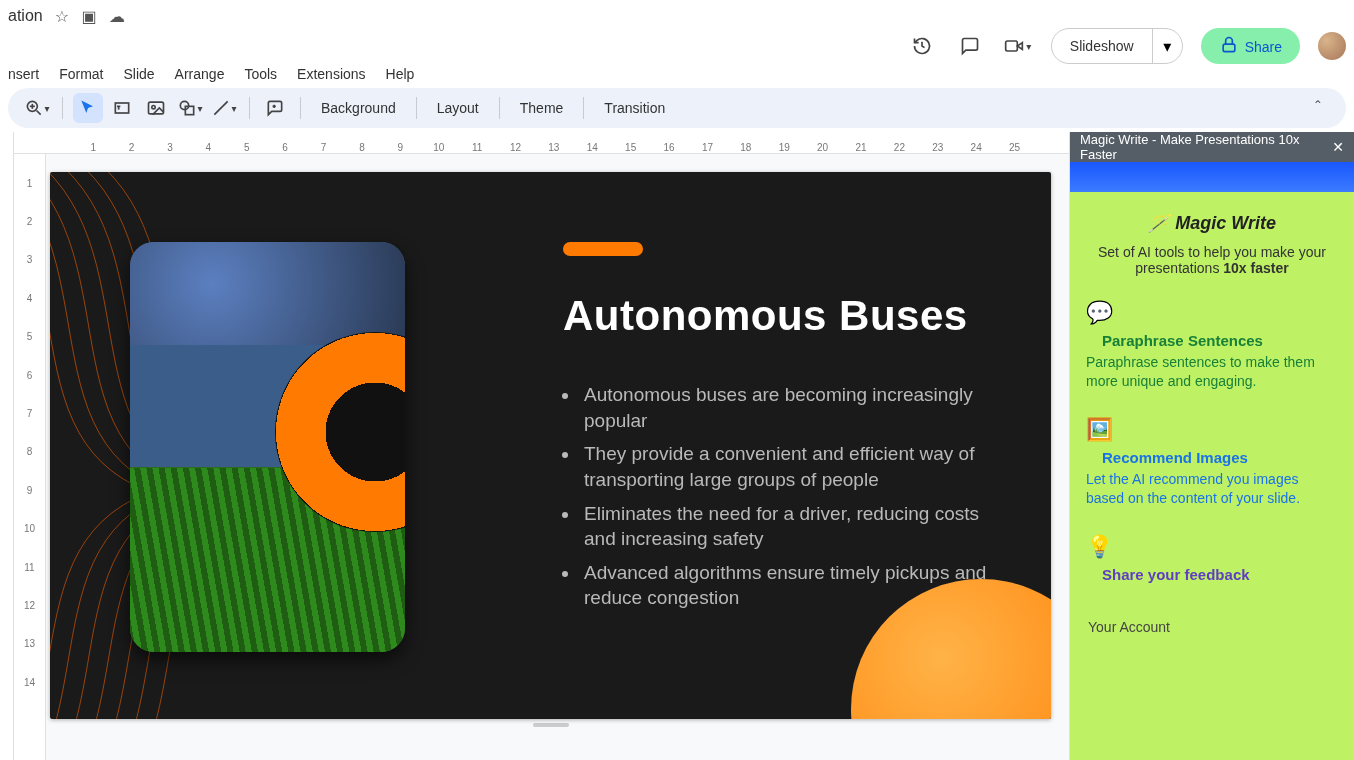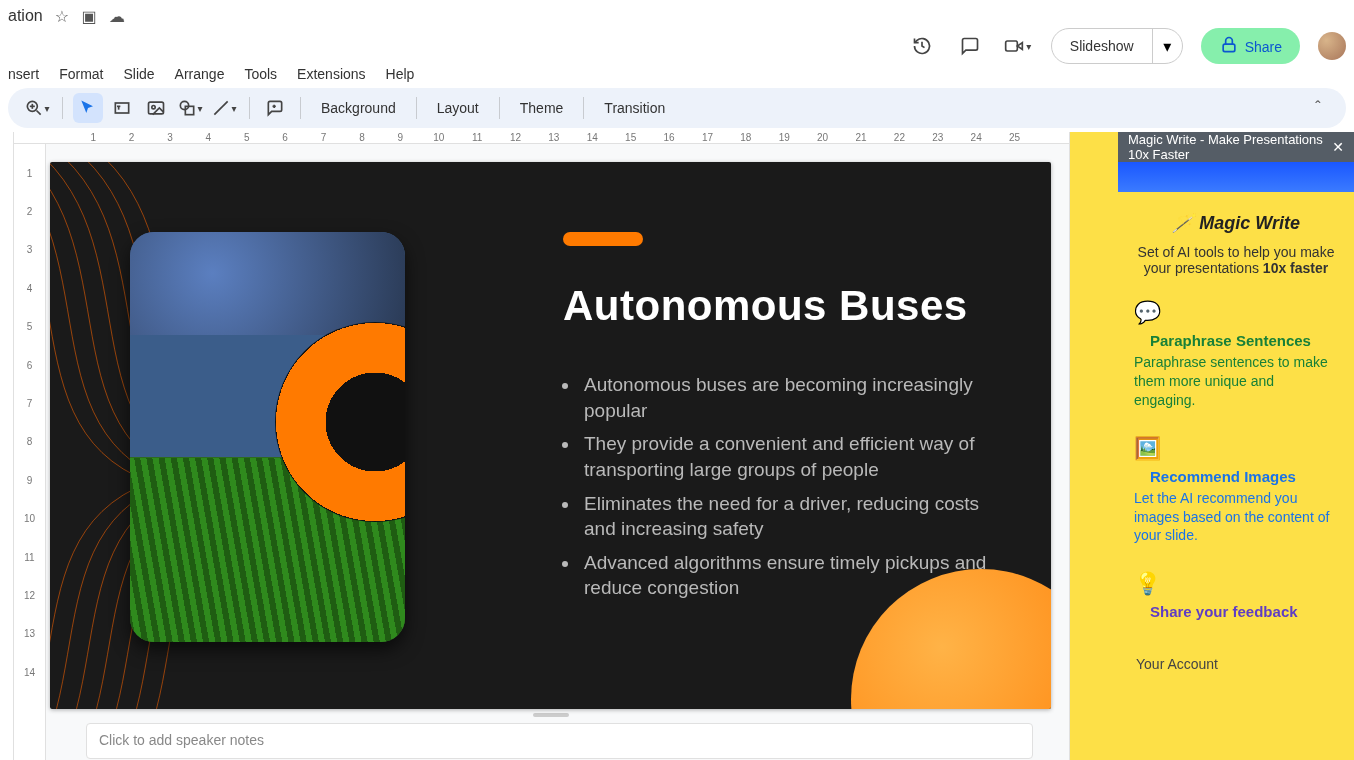--- a/index.html
+++ b/index.html
@@ -41,21 +41,21 @@
   .slide-img .wheel { position:absolute; right:-70px; top:90px; width:200px; height:200px; border-radius:50%; background:radial-gradient(circle at 50% 50%, #111 0 35%, #ff7a00 35% 70%, #111 70%); }
   .slide-img .grass { position:absolute; bottom:0; left:0; right:0; height:45%; background:repeating-linear-gradient(80deg, #1f5d12 0 6px, #2f8a1d 6px 12px); }
   .slide-img .sky { position:absolute; top:0; left:0; right:0; height:25%; background:radial-gradient(circle at 30% 40%, #5b7fc0, #2a3a55); }
   .accent-bar { position:absolute; left:513px; top:70px; width:80px; height:14px; background:#ff7a00; border-radius:7px; }
   .slide-title { position:absolute; left:513px; top:120px; color:#fff; font-size:42px; font-weight:600; letter-spacing:0.5px; }
   .slide-list { position:absolute; left:530px; top:210px; width:430px; color:#b9b9b9; font-size:19px; line-height:1.35; }
   .slide-list li { margin-bottom:8px; padding-left:4px; }
   .resize-handle { height:12px; display:flex; align-items:center; justify-content:center; }
   .resize-handle div { width:36px; height:4px; background:#ccc; border-radius:2px; }
   .notes { background:#fff; border:1px solid #e0e0e0; margin:2px 18px 0 36px; height:36px; padding:8px 12px; font-size:14px; color:#888; border-radius:4px; }
-  .side-panel { width:285px; background:#fde047; border-left:1px solid #e0e0e0; display:flex; flex-direction:column; position:relative;padding-left:48px; }
+  .side-panel { width:285px; background:#bef264; border-left:1px solid #e0e0e0; display:flex; flex-direction:column; position:relative; }
   .panel-hdr { background:#555d66; color:#fff; font-size:13px; height:30px; display:flex; align-items:center; justify-content:space-between; padding:0 10px; }
   .panel-hdr .close { cursor:pointer; font-size:14px; }
   .blue-strip { height:30px; background:linear-gradient(to bottom, #1a57ff, #3b7bff); }
   .panel-body { padding:16px 16px 10px 16px; overflow-y:auto; }
   .mw-title { text-align:center; font-size:18px; font-weight:700; color:#222; margin-top:4px;font-style:italic; }
   .mw-title::before { content:"🪄 "; }
   .mw-sub { text-align:center; font-size:14px; color:#333; margin:10px 0 24px 0; }
   .mw-sub b { font-weight:700; }
   .feat { margin-bottom:26px; }
   .feat .emoji { font-size:22px; display:inline-block; margin-bottom:6px; }
@@ -262,21 +262,20 @@
             <li>Autonomous buses are becoming increasingly popular</li>
             <li>They provide a convenient and efficient way of transporting large groups of people</li>
             <li>Eliminates the need for a driver, reducing costs and increasing safety</li>
             <li>Advanced algorithms ensure timely pickups and reduce congestion</li>
           </ul>
           <div class="corner-ball"></div>
         </div>
         <div class="resize-handle">
             <div></div>
           </div>
-        <div class="notes">Click to add speaker notes</div>
       </div>
     </div>
   </div>
 
   <div class="side-panel">
     <div class="panel-hdr">
       <span>Magic Write - Make Presentations 10x Faster</span>
       <span class="close">✕</span>
     </div>
     <div class="blue-strip"></div>

